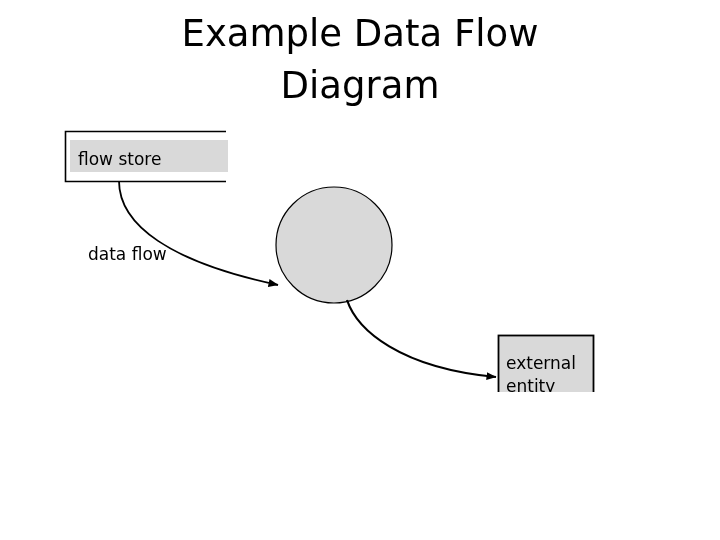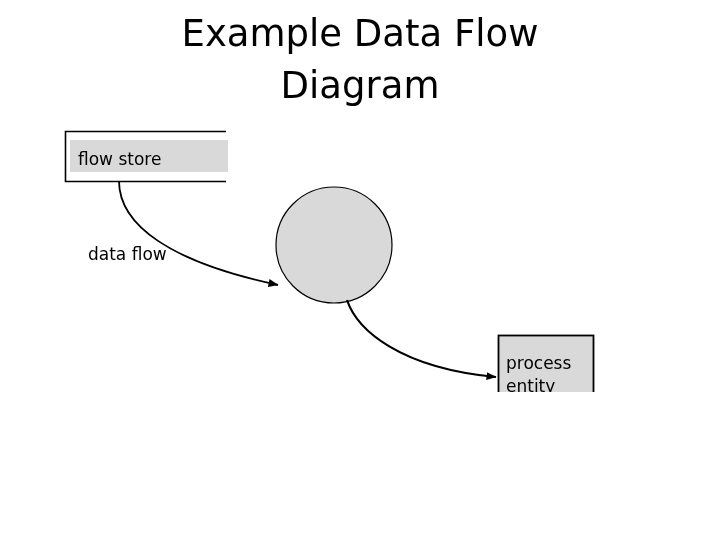--- a/index.html
+++ b/index.html
@@ -104,18 +104,18 @@
     </g>
 
     <path d="M119,181 C119,225 170,262 278,285" fill="none" stroke="#000000" stroke-width="1.8" marker-end="url(#arrowhead)"></path>
 
     <path d="M347,300 C357,330 400,368 496,377" fill="none" stroke="#000000" stroke-width="2.2" marker-end="url(#arrowhead)"></path>
   </svg>
 
   <div class="lbl" id="lbl-data-store">flow store</div>
 
 
-  <div class="lbl" id="lbl-external-entity">process
+  <div class="lbl" id="lbl-external-entity">external
 entity</div>
 
   <div class="lbl" id="lbl-data-flow">data flow</div>
 
 </div>
 
 </body></html>

